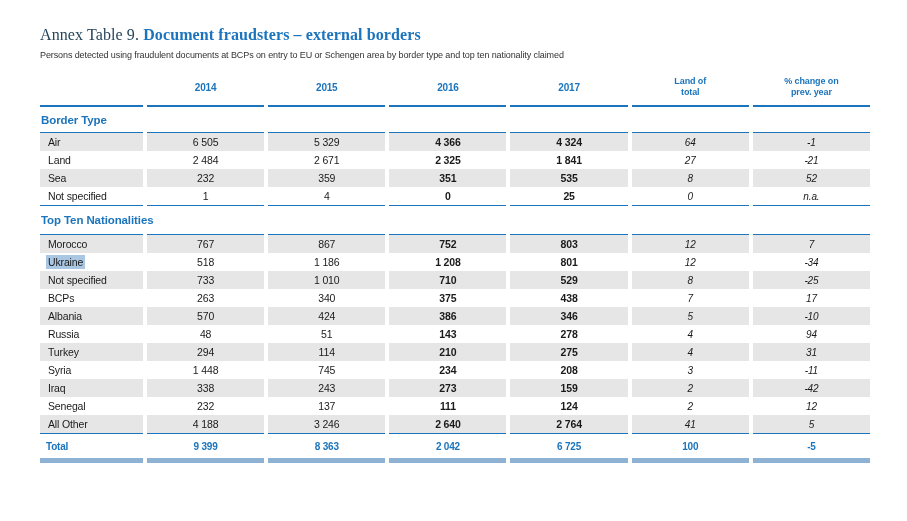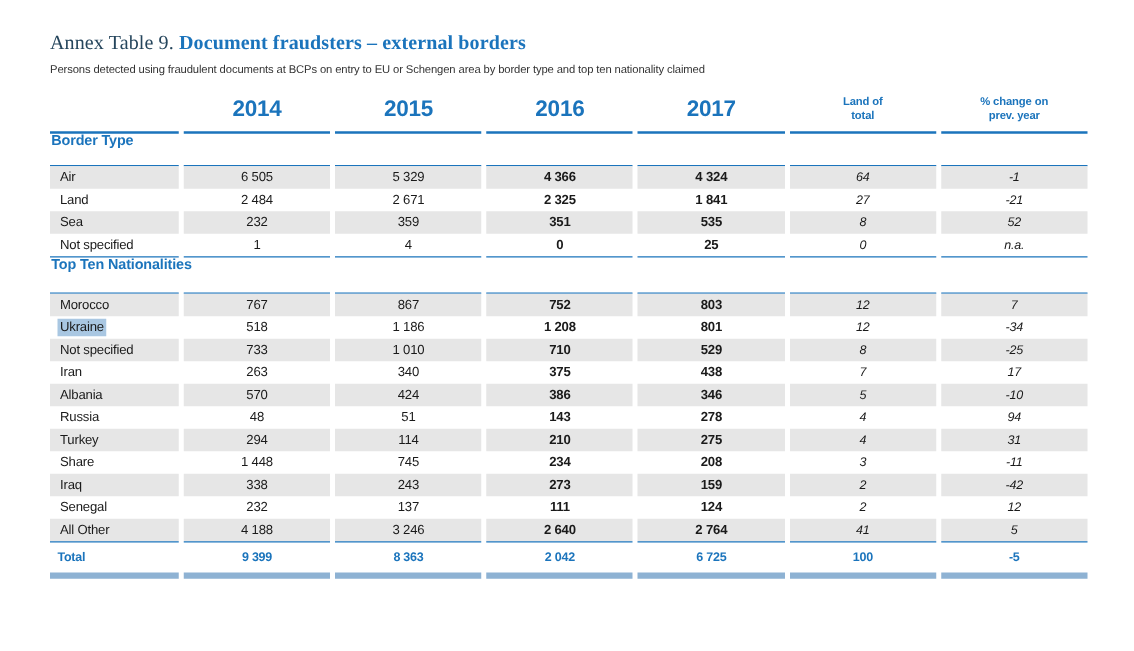--- a/index.html
+++ b/index.html
@@ -19,33 +19,33 @@
   .title-prefix{color:var(--title-dark);}
   .title-main{color:var(--blue);font-weight:bold;}
   .subtitle{margin-top:6px;font-size:9px;letter-spacing:-.1px;color:#333;}
 
   .table{width:830px;margin-top:14px;}
   .row{display:grid;grid-template-columns:103px repeat(6,1fr);column-gap:4px;}
 
   
   .head-row{height:31px;align-items:end;}
   .head-row .c{padding-bottom:5px;}
-  .year-h{color:var(--blue);font-weight:bold;font-size:18px;text-align:center;letter-spacing:-.2px;}
+  .year-h{color:var(--blue);font-weight:bold;font-size:10px;text-align:center;letter-spacing:-.2px;}
   .small-h{color:var(--blue);font-weight:bold;font-size:9px;line-height:1.25;text-align:center;letter-spacing:-.1px;}
   .small-h .inner{display:inline-block;}
   .share-h .inner{max-width:48px;}
   .chg-h .inner{max-width:70px;}
 
   
   .rule .c{height:0;border-top:2px solid var(--blue);}
   .rule.thin .c{border-top-width:1.5px;}
   .rule.thick .c{height:5px;border-top:0;background:var(--bar);}
 
   
-  .sec-row{height:25px;display:flex;align-items:flex-start;}
+  .sec-row{height:25px;display:flex;align-items:center;}
   .sec-title{color:var(--blue);font-weight:bold;font-size:11.5px;letter-spacing:-.1px;white-space:nowrap;padding-left:1px;}
   .sec-row.second{height:28px;}
 
   
   .tbody .row{height:18px;align-items:center;font-size:10.5px;letter-spacing:-.15px;}
   .tbody.nat .row{height:18px;}
   .tbody .row:nth-child(odd) .c{background:var(--zebra);}
   .c{height:100%;display:flex;align-items:center;}
   .label-c{padding-left:6px;justify-content:flex-start;}
   .num{justify-content:center;}
@@ -204,21 +204,21 @@
           </div>
     <div class="c num">733</div>
     <div class="c num">1 010</div>
     <div class="c num bold">710</div>
     <div class="c num bold">529</div>
     <div class="c num ital">8</div>
     <div class="c num ital">-25</div>
   </div>
         <div class="row">
     <div class="c label-c">
-            <span class="lbl">Iran</span>
+            <span class="lbl">BCPs</span>
           </div>
     <div class="c num">263</div>
     <div class="c num">340</div>
     <div class="c num bold">375</div>
     <div class="c num bold">438</div>
     <div class="c num ital">7</div>
     <div class="c num ital">17</div>
   </div>
         <div class="row">
     <div class="c label-c">
@@ -248,21 +248,21 @@
           </div>
     <div class="c num">294</div>
     <div class="c num">114</div>
     <div class="c num bold">210</div>
     <div class="c num bold">275</div>
     <div class="c num ital">4</div>
     <div class="c num ital">31</div>
   </div>
         <div class="row">
     <div class="c label-c">
-            <span class="lbl">Share</span>
+            <span class="lbl">Syria</span>
           </div>
     <div class="c num">1 448</div>
     <div class="c num">745</div>
     <div class="c num bold">234</div>
     <div class="c num bold">208</div>
     <div class="c num ital">3</div>
     <div class="c num ital">-11</div>
   </div>
         <div class="row">
     <div class="c label-c">

